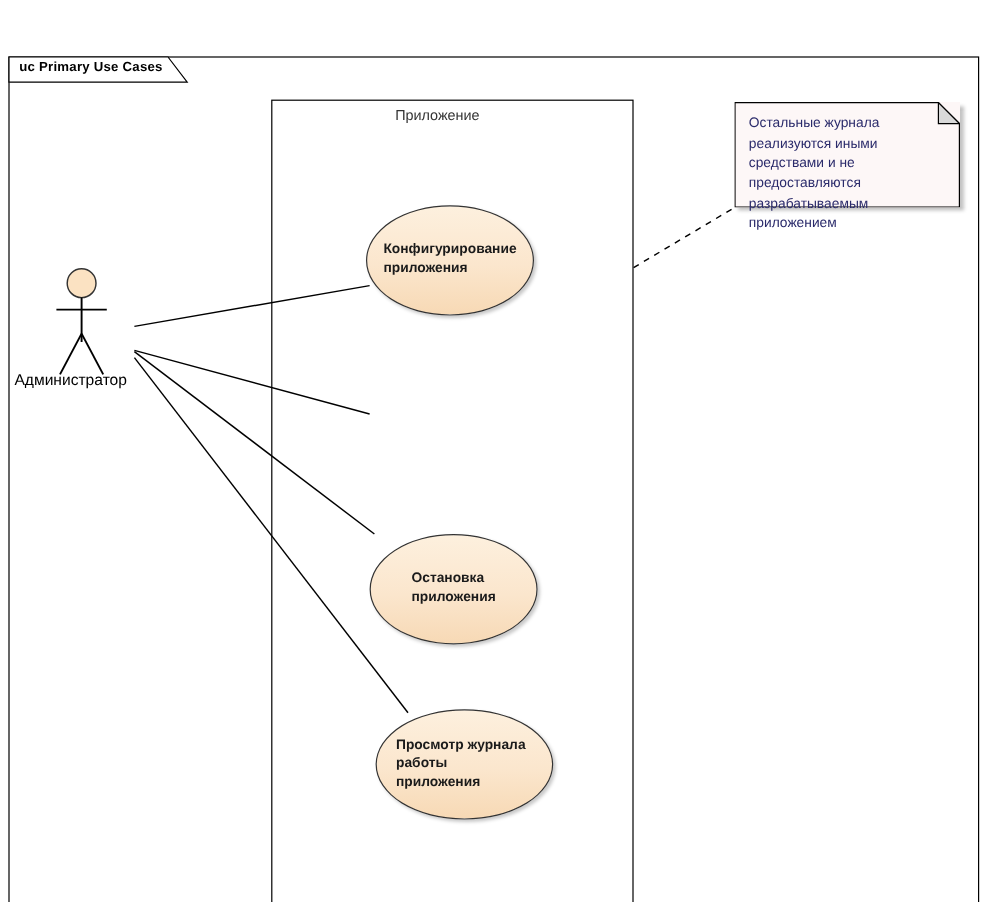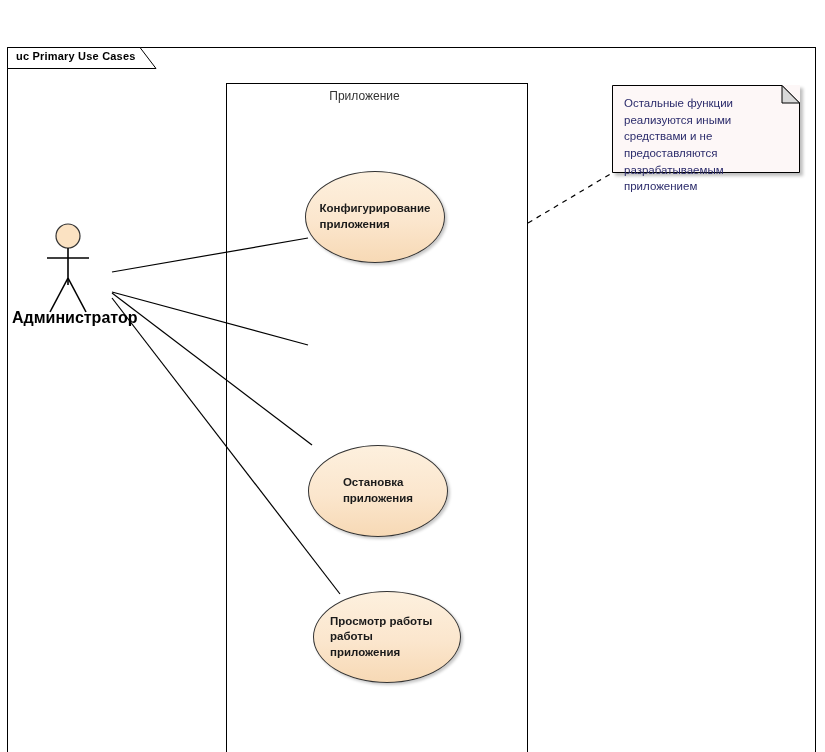--- a/index.html
+++ b/index.html
@@ -95,23 +95,23 @@
     left: 30px;
     top: 180px;
     width: 78px;
     height: 100px;
   }
   .actor-label {
     position: absolute;
     left: 12px;
     top: 269px;
     width: 120px;
-    text-align: center;
-    font-size: 16px;
-    font-weight: bold;
+    text-align: left;
+    font-size: 13px;
+    font-weight: normal;
     color: #000000;
     white-space: nowrap;
   }
   
   .note {
     position: absolute;
     left: 612px;
     top: 45px;
     width: 188px;
     height: 88px;
@@ -204,26 +204,26 @@
 
   <div class="use-case" style="left:308px; top:405px; width:140px; height:92px;">
     <div class="use-case-label">
       <span>Остановка</span><br>
       <span>приложения</span>
     </div>
   </div>
 
   <div class="use-case" style="left:313px; top:551px; width:148px; height:92px;">
     <div class="use-case-label">
-      <span>Просмотр работы</span><br>
+      <span>Просмотр журнала</span><br>
       <span>работы приложения</span>
     </div>
   </div>
 
   <div class="note">
     <svg viewBox="0 0 188 88" style="position:absolute;left:0;top:0;width:188px;height:88px;">
       <path d="M 0.5 0.5 L 170 0.5 L 187.5 18 L 187.5 87.5 L 0.5 87.5 Z" fill="#fdf7f7" stroke="#000000" stroke-width="1"></path>
       <path d="M 170 0.5 L 170 18 L 187.5 18 Z" fill="#d9d9d9" stroke="#000000" stroke-width="1"></path>
     </svg>
-    <div class="note-text">Остальные функции реализуются иными средствами и не предоставляются разрабатываемым приложением</div>
+    <div class="note-text">Остальные журнала реализуются иными средствами и не предоставляются разрабатываемым приложением</div>
   </div>
 
 </div>
 
 </body></html>

